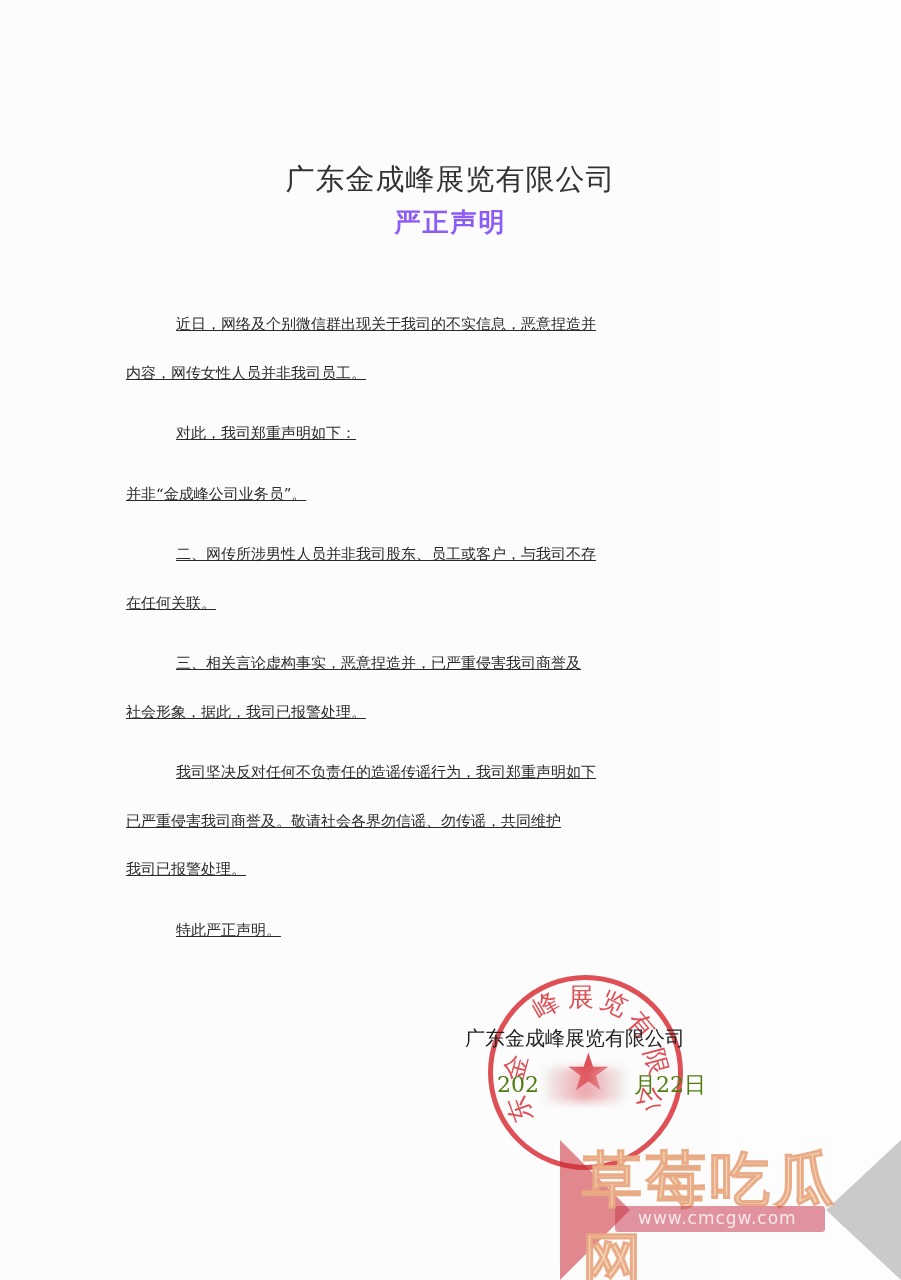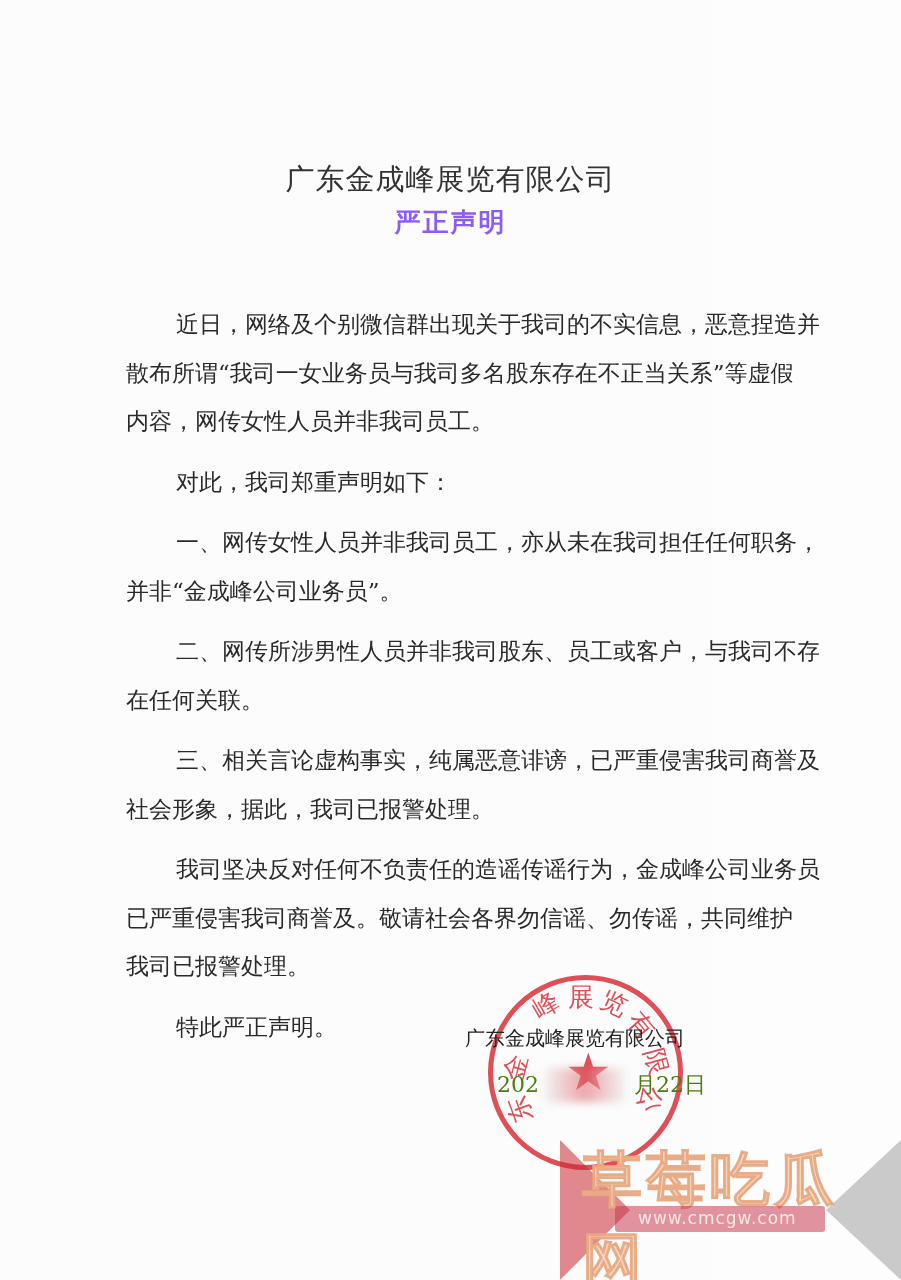--- a/index.html
+++ b/index.html
@@ -1,21 +1,21 @@
 <!DOCTYPE html>
 <html><head>
 <meta charset="utf-8">
 <style>
   html, body { margin:0; padding:0; }
   body { width:901px; height:1280px; background:#fdfdfd; position:relative; overflow:hidden;
          font-family: "DejaVu Serif", "Liberation Serif", serif; color:#2a2a2a; }
   .page { position:absolute; left:0; top:0; width:713px; height:1280px; background:#fcfcfc; }
   .title1 { position:absolute; top:160px; left:0; width:901px; text-align:center; font-size:29px; letter-spacing:1px; color:#333; }
   .title2 { position:absolute; top:205px; left:0; width:901px; text-align:center; font-size:26px; font-weight:bold; color:#8b5cf6; letter-spacing:2px; font-family:"DejaVu Sans", sans-serif; }
-  .body { position:absolute; left:176px; top:300px; width:640px; font-size:23px; line-height:48.5px; }
+  .body { position:absolute; left:176px; top:300px; width:640px; font-size:15px; line-height:48.5px;text-decoration:underline; }
   .p { text-indent:0; margin:0 0 12px 0; text-align:justify; }
   .line { display:block; white-space:nowrap; }
   .line.cont { margin-left:-50px; }
   .sig { position:absolute; left:465px; top:1025px; font-size:20px; color:#222; z-index:3; }
   .date { position:absolute; left:497px; top:1070px; font-size:22px; color:#4d7c0f; z-index:3; }
   .blur { position:absolute; left:545px; top:1068px; width:80px; height:34px;
           background:linear-gradient(90deg, rgba(240,240,240,0.9), rgba(220,80,90,0.5), rgba(240,240,240,0.9)); filter:blur(4px); z-index:4; }
   .seal { position:absolute; left:488px; top:975px; width:185px; height:185px; border:5px solid #d9313a; border-radius:50%;
           z-index:2; opacity:0.85; }
   .seal-text { position:absolute; color:#d9313a; font-size:26px; font-family:"DejaVu Serif", serif; }
@@ -31,40 +31,38 @@
 </head>
 <body>
 
 <div class="page">
   <div class="title1">广东金成峰展览有限公司</div>
   <div class="title2">严正声明</div>
 
   <div class="body">
     <div class="p">
       <span class="line">近日，网络及个别微信群出现关于我司的不实信息，恶意捏造并</span>
-      <span class="line cont">散布所谓“我司一女业务员与我司多名股东存在不正当关系”等虚假</span>
       <span class="line cont">内容，网传女性人员并非我司员工。</span>
     </div>
     <div class="p">
       <span class="line">对此，我司郑重声明如下：</span>
     </div>
     <div class="p">
-      <span class="line">一、网传女性人员并非我司员工，亦从未在我司担任任何职务，</span>
       <span class="line cont">并非“金成峰公司业务员”。</span>
     </div>
     <div class="p">
       <span class="line">二、网传所涉男性人员并非我司股东、员工或客户，与我司不存</span>
       <span class="line cont">在任何关联。</span>
     </div>
     <div class="p">
-      <span class="line">三、相关言论虚构事实，纯属恶意诽谤，已严重侵害我司商誉及</span>
+      <span class="line">三、相关言论虚构事实，恶意捏造并，已严重侵害我司商誉及</span>
       <span class="line cont">社会形象，据此，我司已报警处理。</span>
     </div>
     <div class="p">
-      <span class="line">我司坚决反对任何不负责任的造谣传谣行为，金成峰公司业务员</span>
+      <span class="line">我司坚决反对任何不负责任的造谣传谣行为，我司郑重声明如下</span>
       <span class="line cont">已严重侵害我司商誉及。敬请社会各界勿信谣、勿传谣，共同维护</span>
       <span class="line cont">我司已报警处理。</span>
     </div>
     <div class="p">
       <span class="line">特此严正声明。</span>
     </div>
   </div>
 
   <div class="seal">
     <span class="seal-text" style="left:40px;top:8px;transform:rotate(-30deg);">峰</span>

